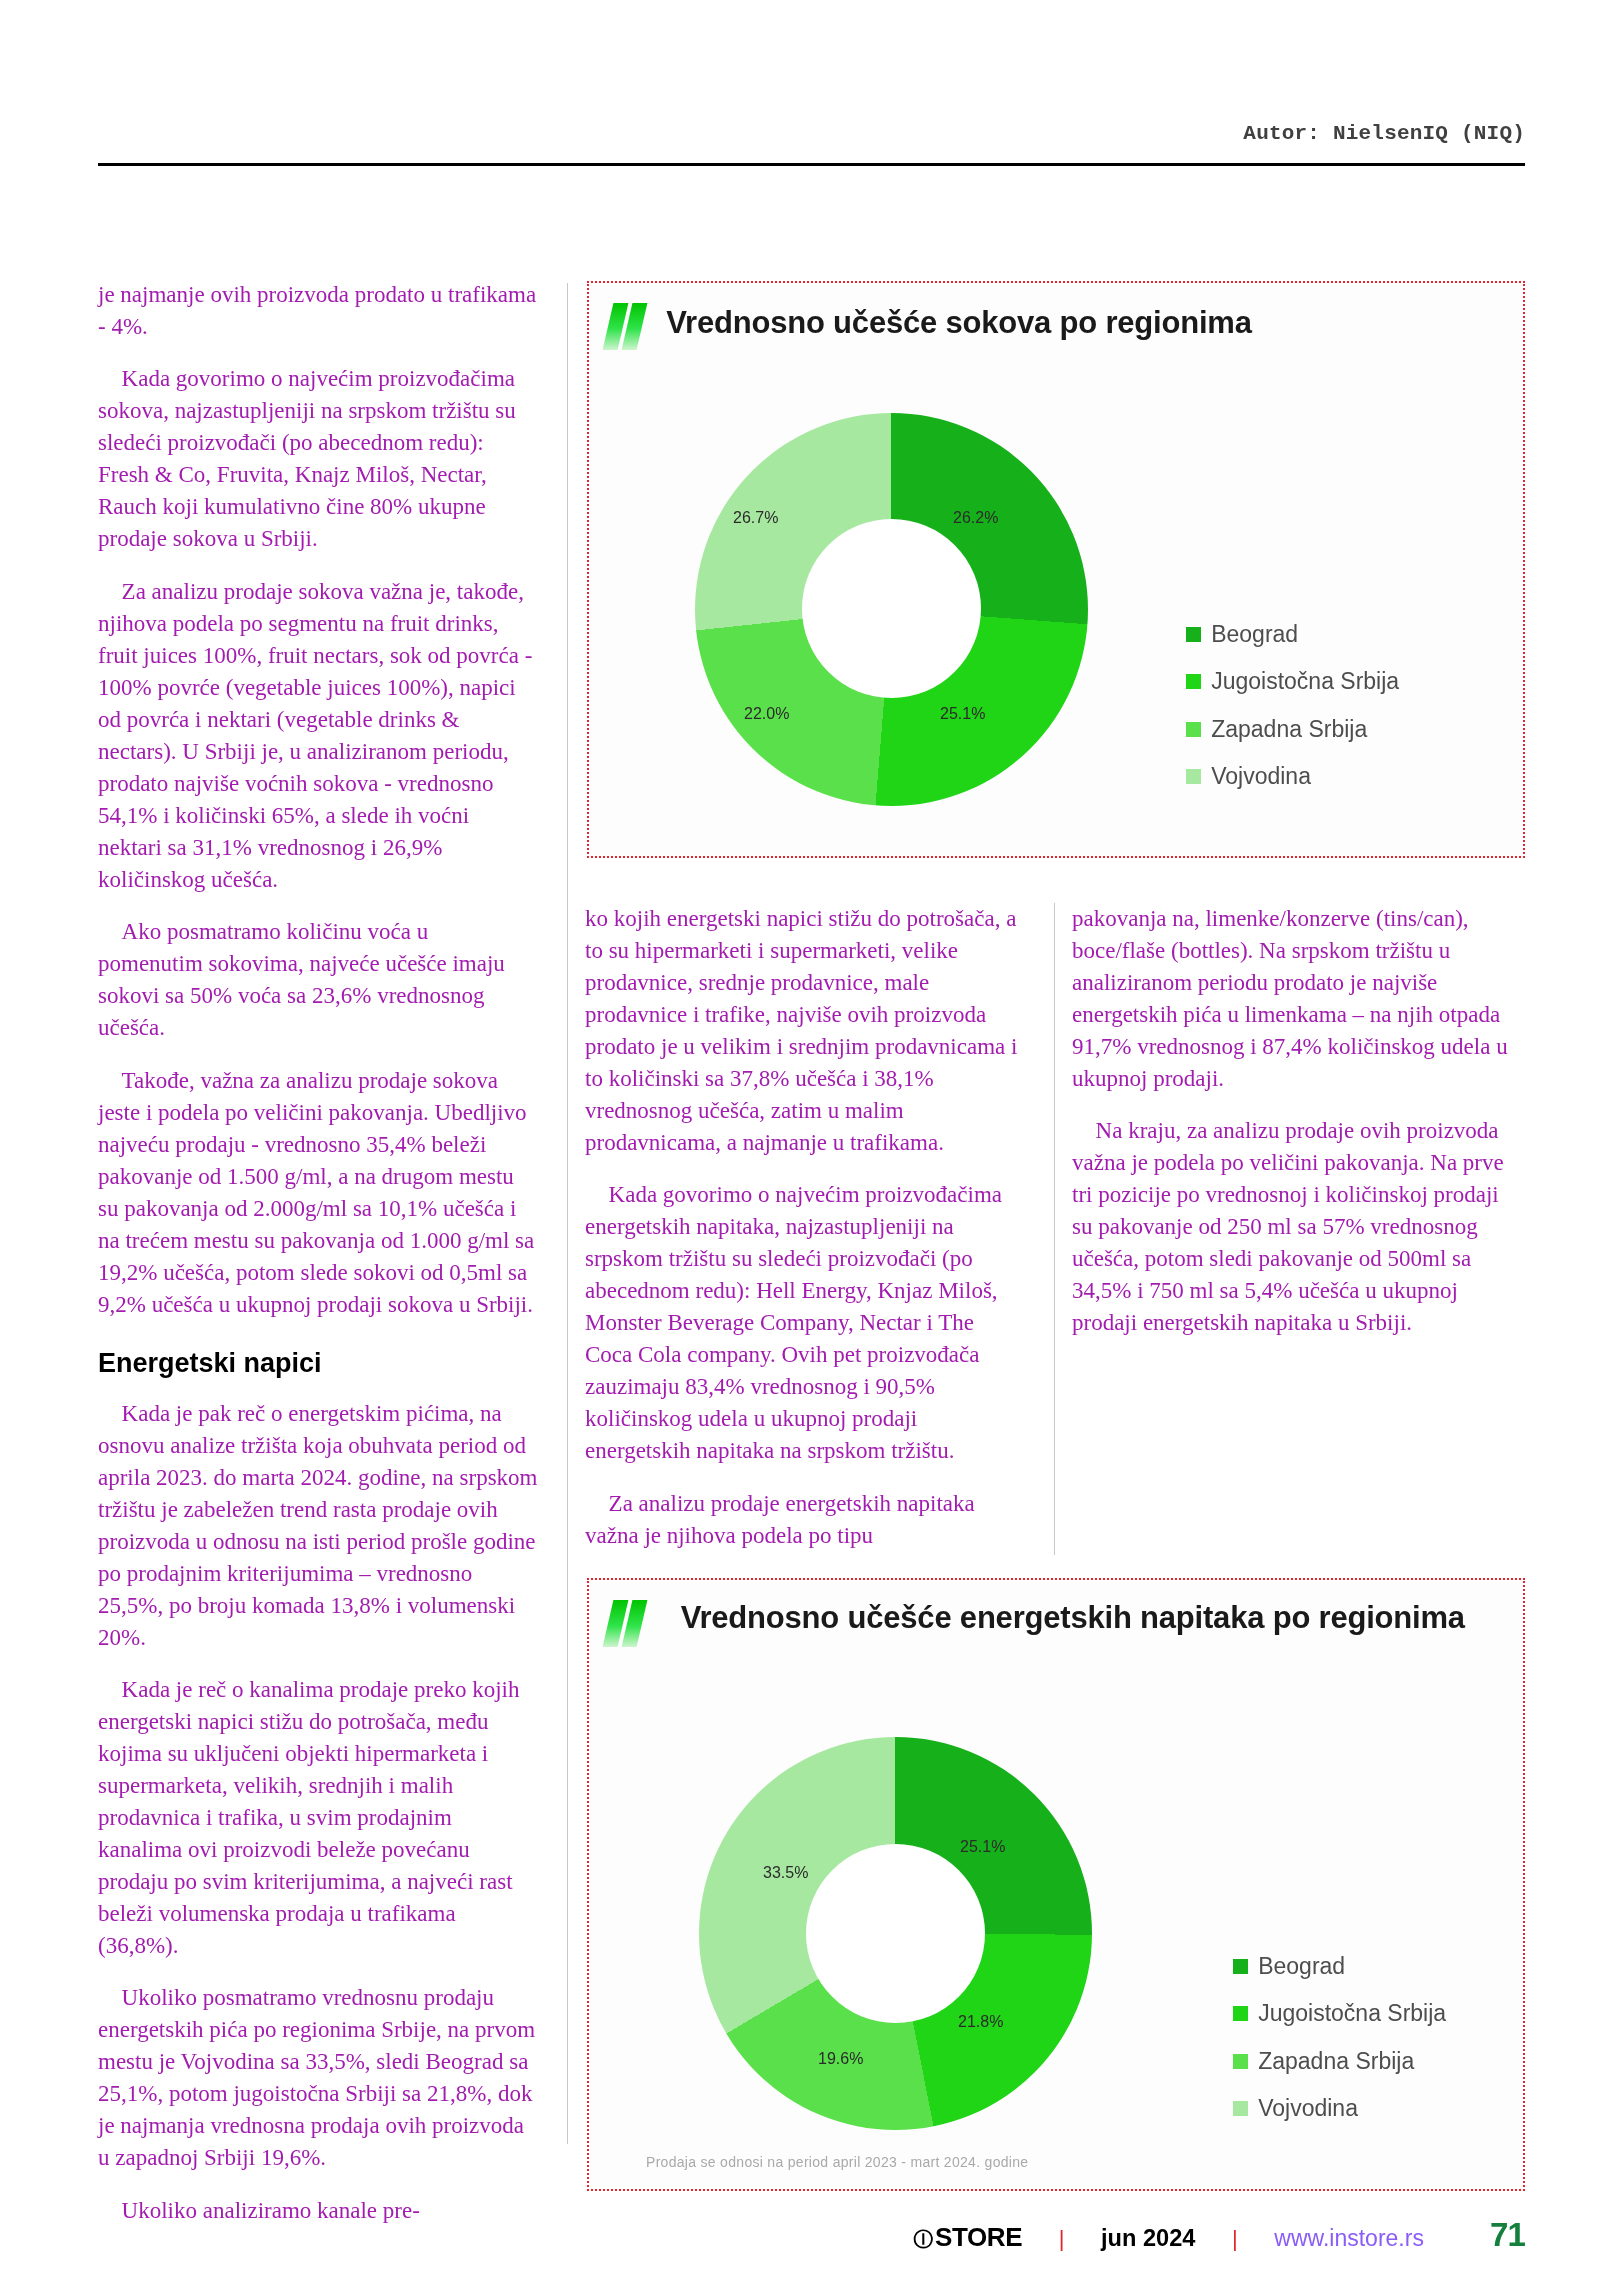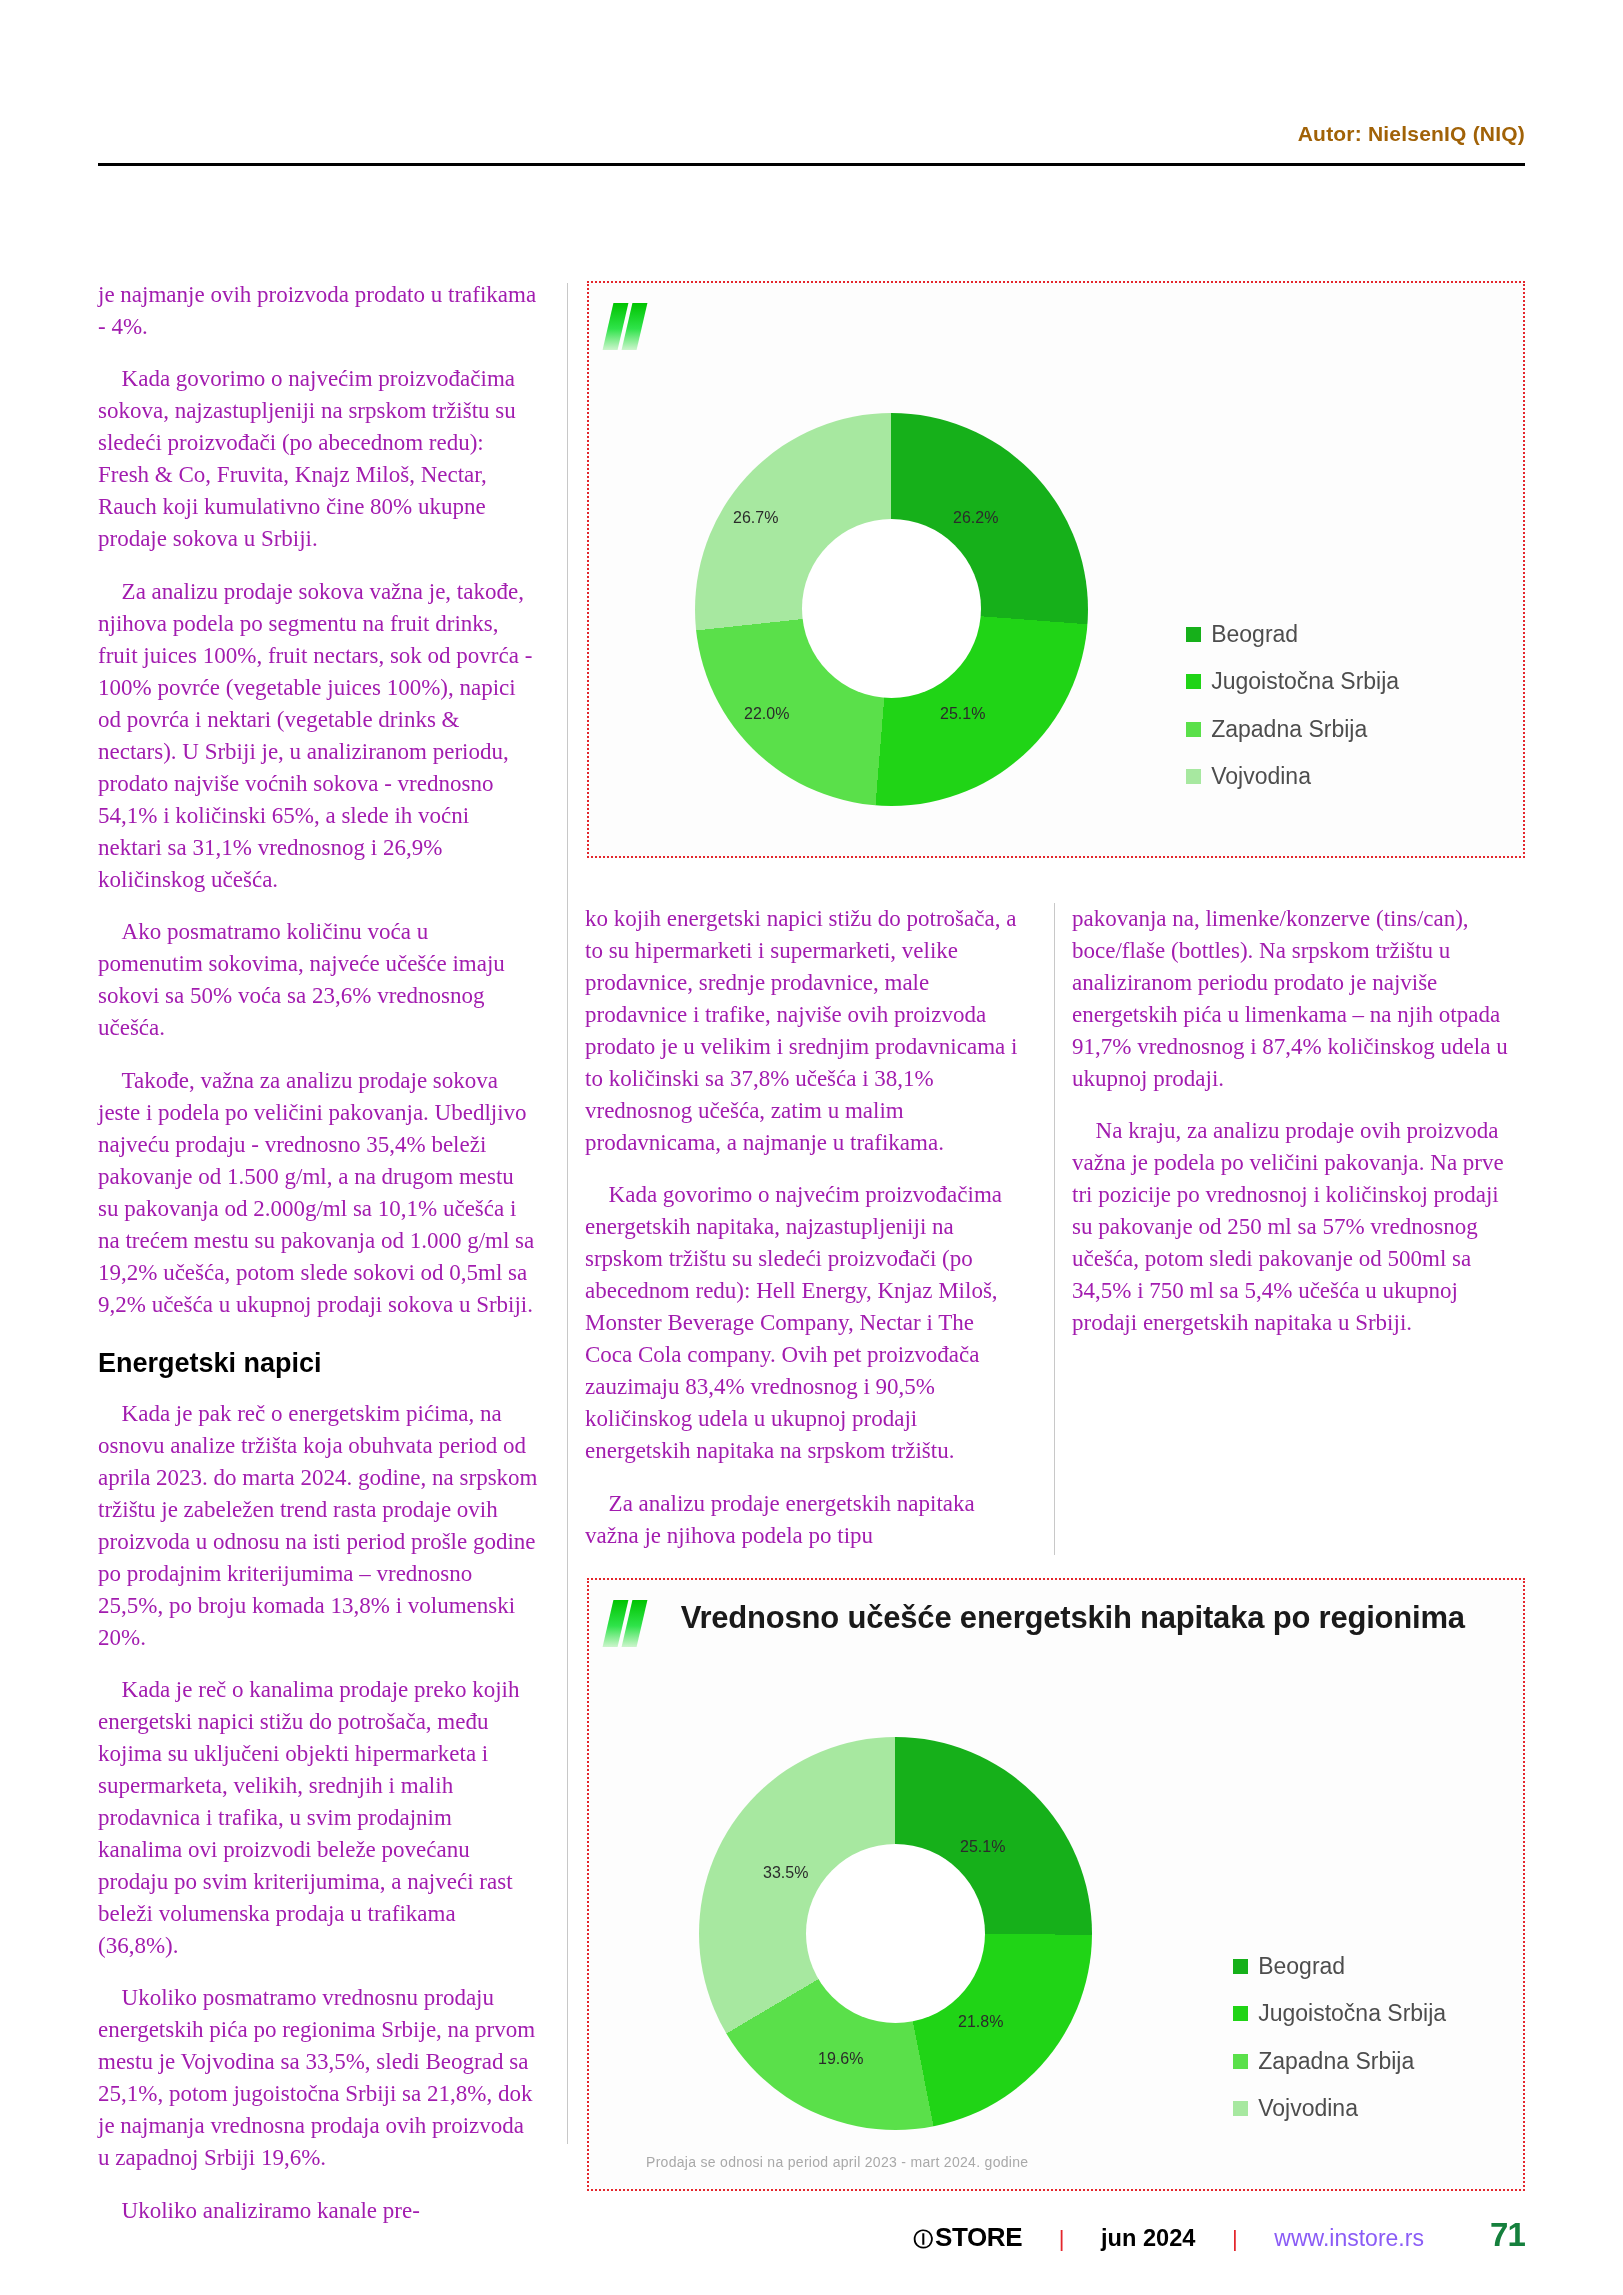--- a/index.html
+++ b/index.html
@@ -11,22 +11,22 @@
     overflow:hidden;
   }
   .page{position:absolute;inset:0;}
 
   
   .hdr{
     position:absolute;left:98px;top:122px;width:1427px;height:49px;
   }
   .hdr-author{
     position:absolute;right:0;top:0;
-    font-family:Liberation Sans, sans-serif;
-    font-weight:bold;font-size:21px;letter-spacing:0.2px;color:#a16207;
+    font-family:Liberation Mono, monospace;
+    font-weight:bold;font-size:21px;letter-spacing:0.2px;color:#404040;
   }
   .hdr-rule{
     position:absolute;left:0;right:0;top:41px;height:3.1px;background:#000;
   }
 
   
   .col{position:absolute;width:440px;}
   .col-left{left:98px;top:279px;}
   .col-mid{left:585px;}
   .col-right{left:1072px;}
@@ -186,20 +186,21 @@
     <p class="para">pakovanja na,  limenke/konzerve (tins/can), boce/flaše (bottles). Na srpskom tržištu u analiziranom periodu prodato je najviše energetskih pića u limenkama – na njih otpada 91,7% vrednosnog i 87,4% količinskog udela u ukupnoj prodaji.</p>
     <p class="para indent">Na kraju, za analizu prodaje ovih proizvoda važna je podela po veličini pakovanja. Na prve tri pozicije po vrednosnoj i količinskoj prodaji su pakovanje od 250 ml sa 57% vrednosnog učešća, potom sledi pakovanje od 500ml sa 34,5% i 750 ml sa 5,4% učešća u ukupnoj prodaji energetskih napitaka u Srbiji.</p>
   </div>
 
   <div class="chartbox chart1">
     <div class="chart-head">
       <span class="logo-mark">
           <i></i>
           <i></i>
         </span>
+      <span class="chart-title">Vrednosno učešće sokova po regionima</span>
     </div>
     <div class="chart-body">
       <div class="donut-wrap">
         <div class="donut" id="donut1" style="background: conic-gradient(rgb(22, 176, 26) 0deg, rgb(22, 176, 26) 94.32deg, rgb(32, 212, 22) 94.32deg, rgb(32, 212, 22) 184.68deg, rgb(90, 224, 74) 184.68deg, rgb(90, 224, 74) 263.88deg, rgb(167, 232, 160) 263.88deg, rgb(167, 232, 160) 360deg);">
           <div class="hole"></div>
           <span class="slice-label" style="left:258px;top:96px;">26.2%</span>
           <span class="slice-label" style="left:245px;top:292px;">25.1%</span>
           <span class="slice-label" style="left:49px;top:292px;">22.0%</span>
           <span class="slice-label" style="left:38px;top:96px;">26.7%</span>
         </div>

